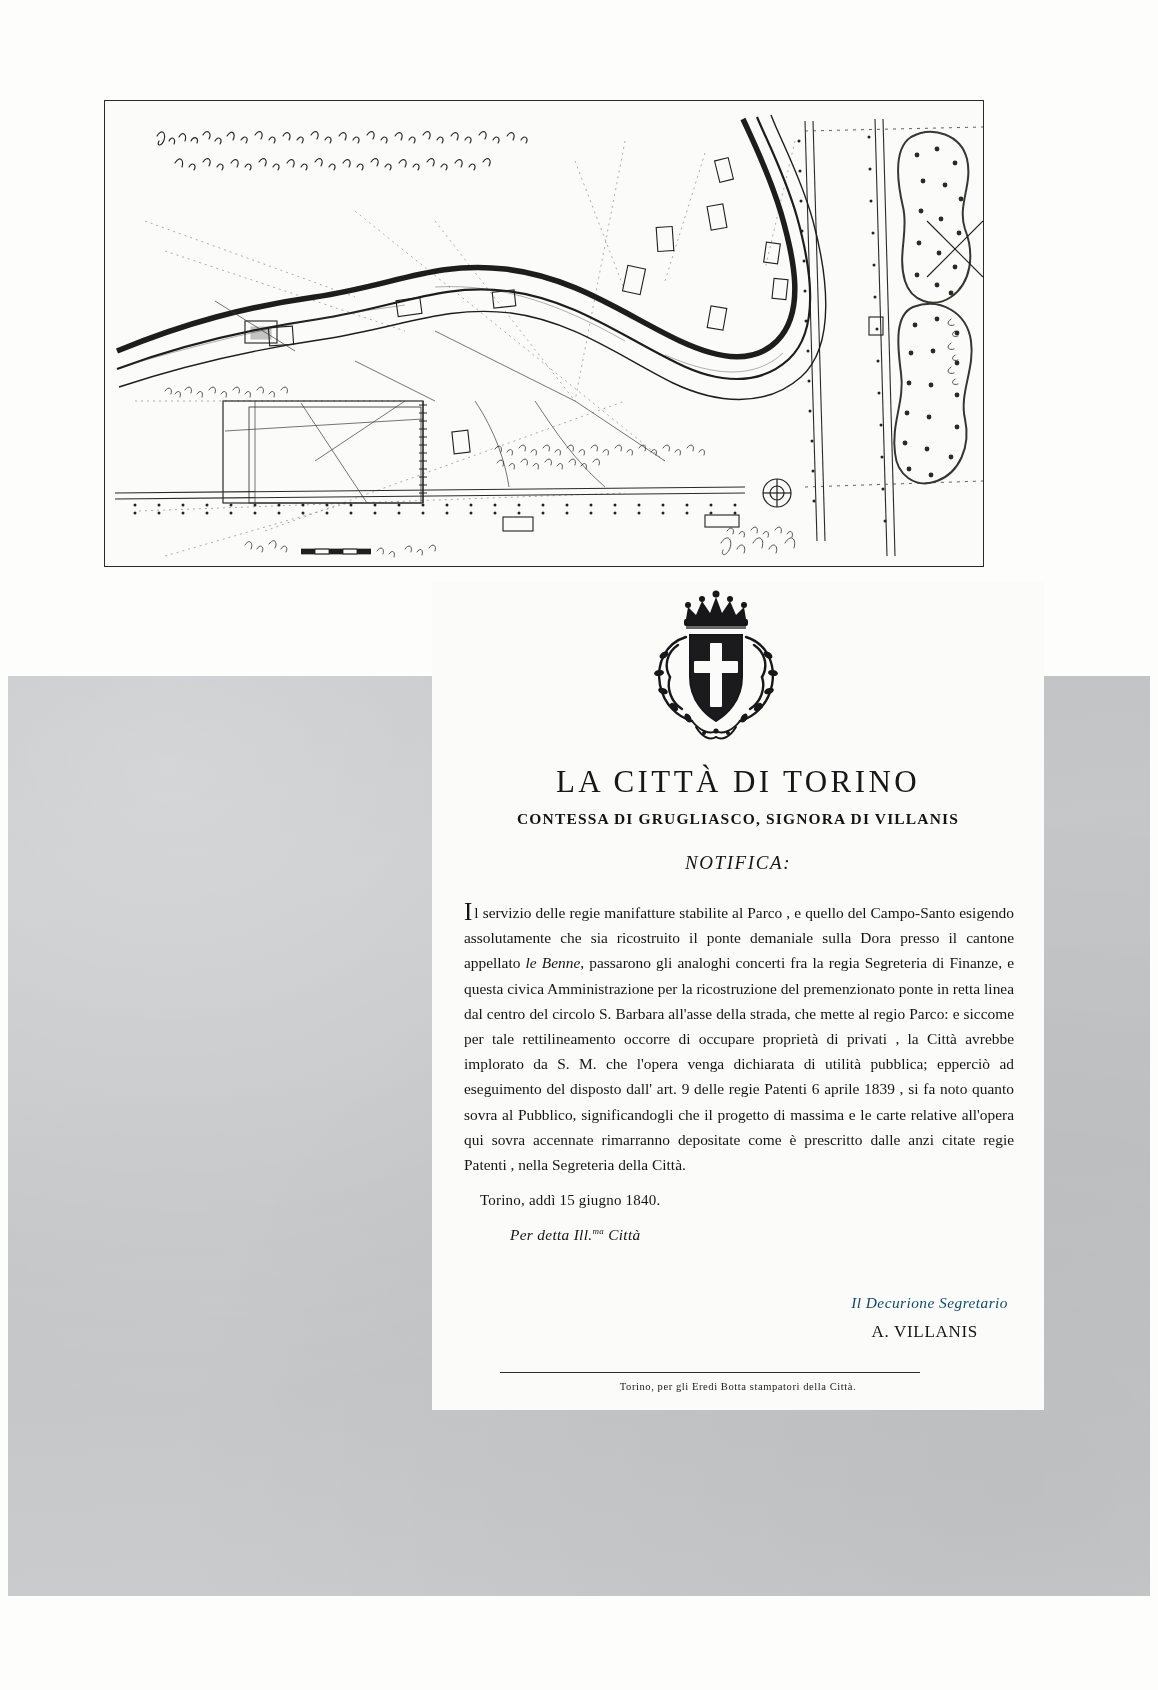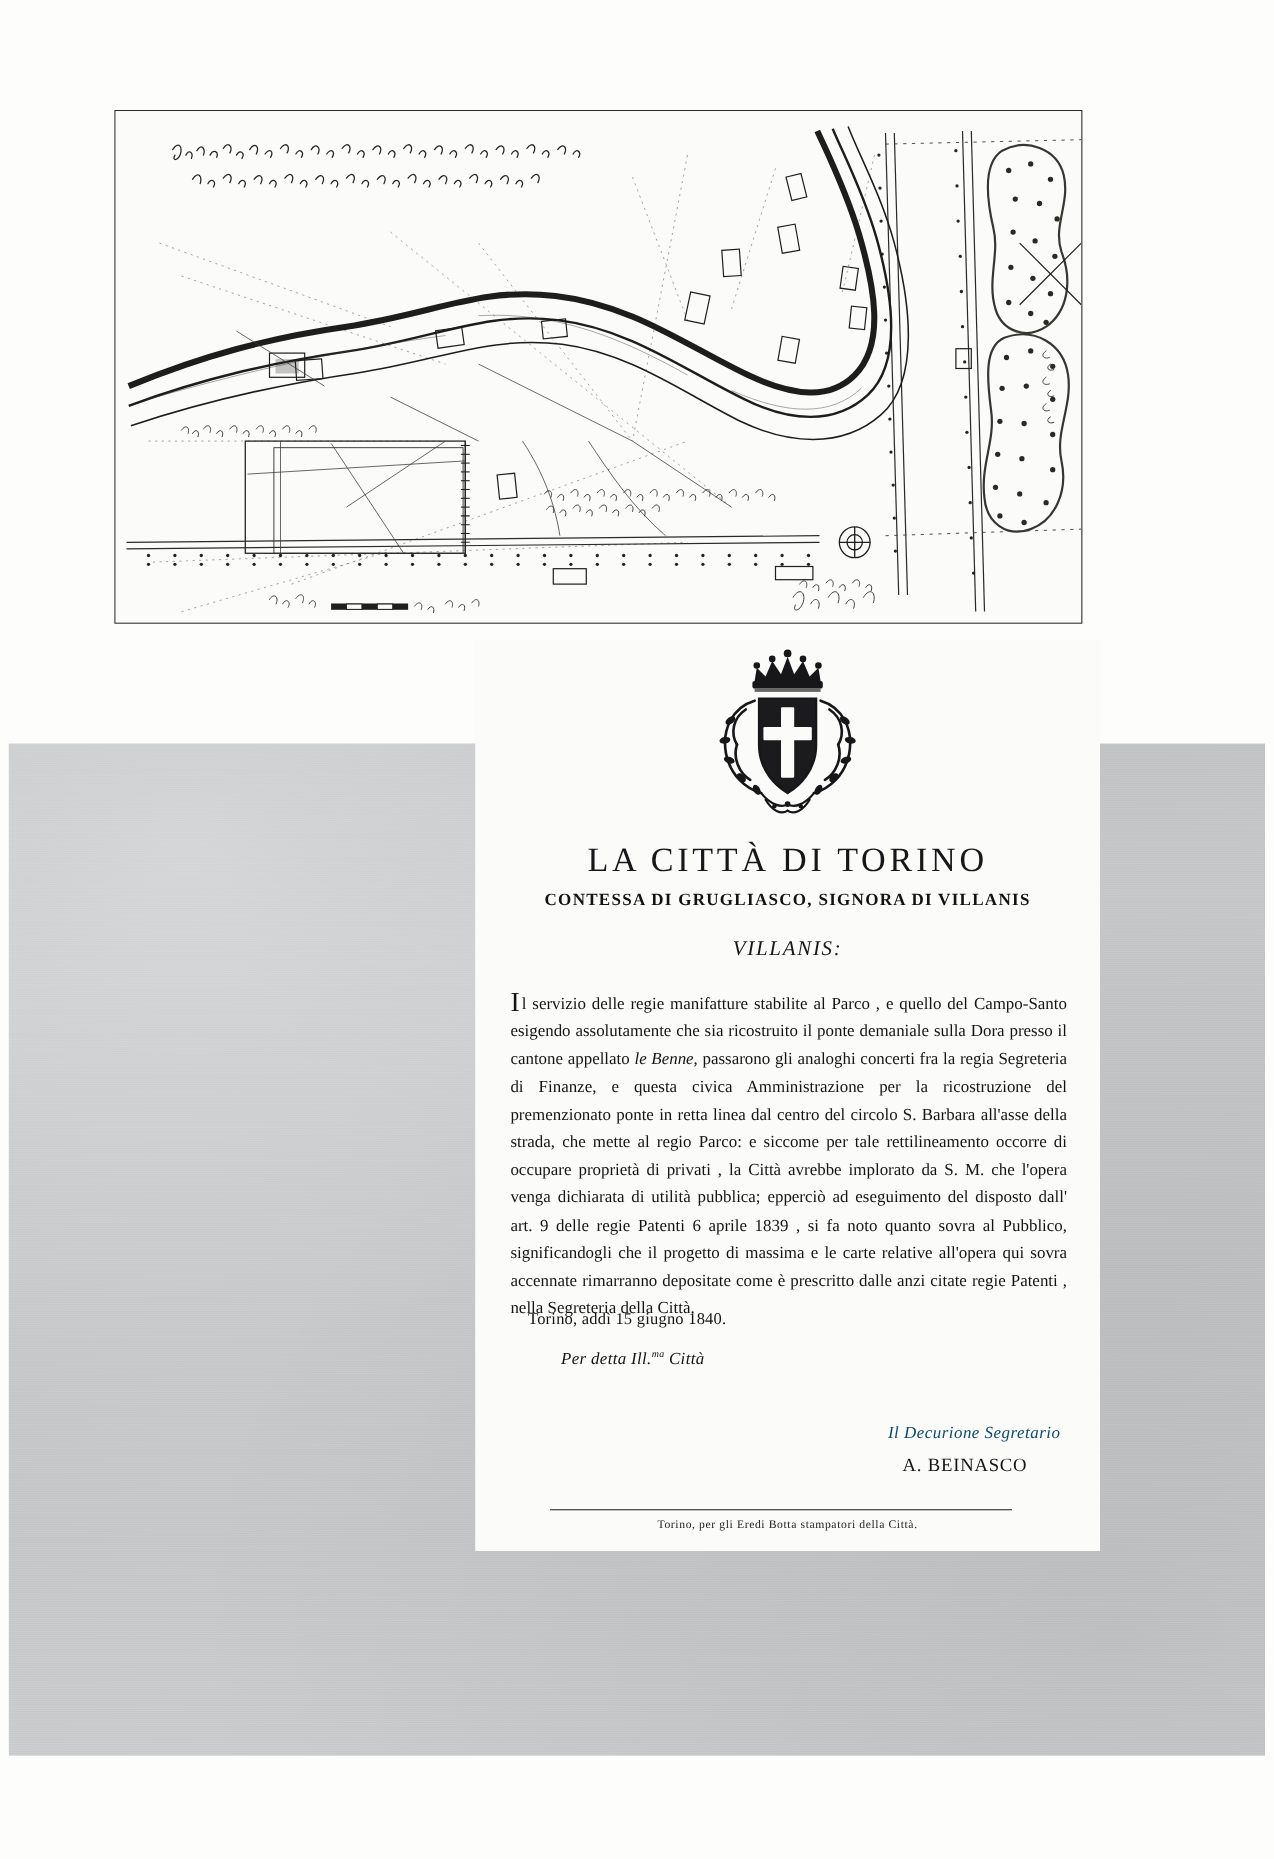--- a/index.html
+++ b/index.html
@@ -56,21 +56,21 @@
     border: 1px solid #2a2a28;
     overflow: hidden;
   }
   .map-plate svg { display: block; }
 
   
   .notice-sheet {
     position: absolute;
     left: 432px;
     top: 582px;
-    width: 568px;
+    width: 612px;
     height: 828px;
     background: #fbfbf9;
     box-shadow: 0 0 0 0 rgba(0,0,0,0);
   }
   .notice-inner {
     position: absolute;
     left: 0; top: 0; right: 0; bottom: 0;
     padding: 0 34px;
   }
 
@@ -575,31 +575,31 @@
           <g fill="#17171a">
             <circle cx="86" cy="150" r="2.6"></circle>
             <circle cx="74" cy="152" r="2"></circle>
             <circle cx="98" cy="152" r="2"></circle>
           </g>
         </svg>
       </div>
 
       <div class="doc-title">LA CITTÀ DI TORINO</div>
       <div class="doc-subtitle">CONTESSA DI GRUGLIASCO, SIGNORA DI VILLANIS</div>
-      <div class="doc-kicker">VILLANIS:</div>
+      <div class="doc-kicker">NOTIFICA:</div>
 
       <div class="doc-body">
         <span class="dropcap">I</span><span>l servizio delle regie manifatture stabilite al Parco , e quello del Campo-Santo esigendo assolutamente che sia ricostruito il ponte demaniale sulla Dora presso il cantone appellato </span><i>le Benne</i><span>, passarono gli analoghi concerti fra la regia Segreteria di Finanze, e questa civica Amministrazione per la ricostruzione del premenzionato ponte in retta linea dal centro del circolo S. Barbara all'asse della strada, che mette al regio Parco: e siccome per tale rettilineamento occorre di occupare proprietà di privati , la Città avrebbe implorato da S. M. che l'opera venga dichiarata di utilità pubblica; epperciò ad eseguimento del disposto dall' art. 9 delle regie Patenti 6 aprile 1839 , si fa noto quanto sovra al Pubblico, significandogli che il progetto di massima e le carte relative all'opera qui sovra accennate rimarranno depositate come è prescritto dalle anzi citate regie Patenti , nella Segreteria della Città.</span>
       </div>
 
       <div class="doc-date">Torino, addì 15 giugno 1840.</div>
 
       <div class="doc-forcity"><span>Per detta Ill.</span><sup>ma</sup><span> Città</span></div>
 
       <div class="doc-role">Il Decurione Segretario</div>
-      <div class="doc-signature">A. BEINASCO</div>
+      <div class="doc-signature">A. VILLANIS</div>
 
       <div class="imprint-rule"></div>
       <div class="doc-imprint">Torino, per gli Eredi Botta stampatori della Città.</div>
     </div>
   </div>
 
 </div>
 
 </body></html>

